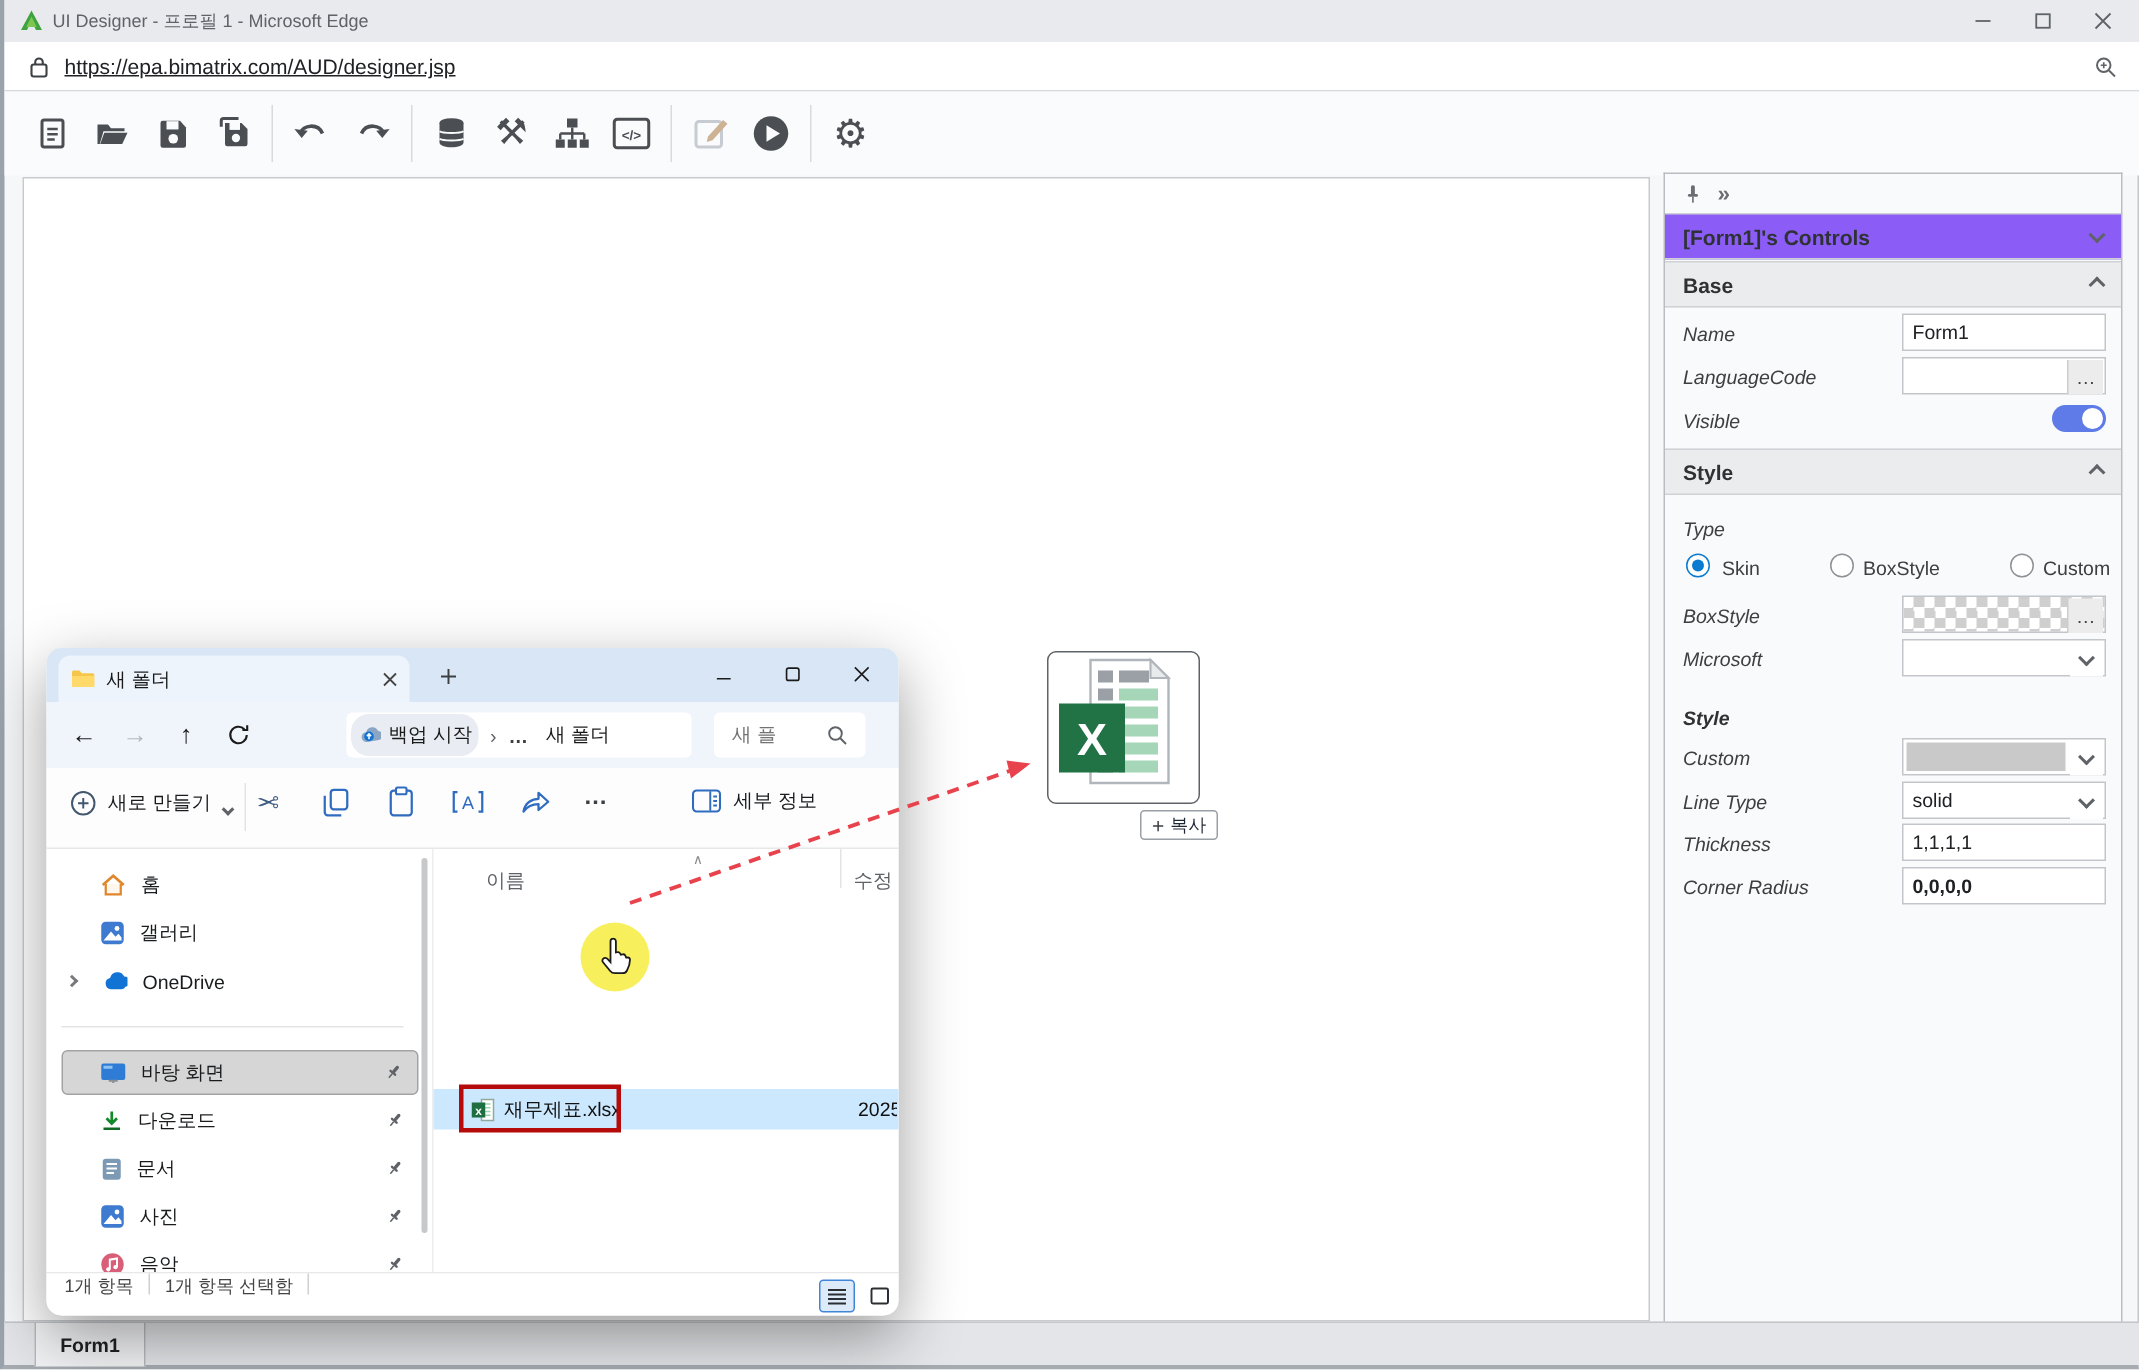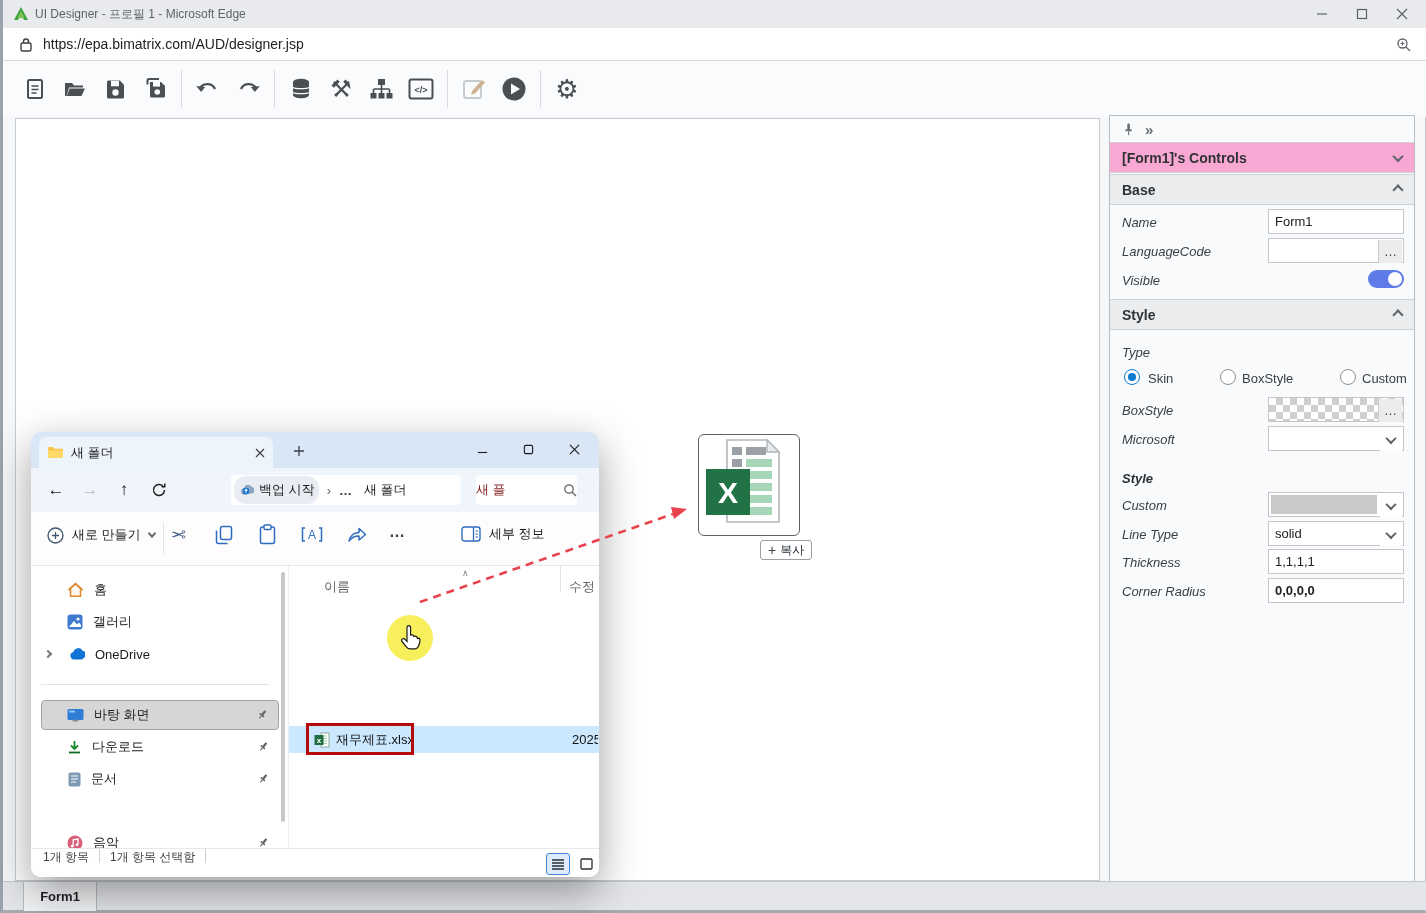--- a/index.html
+++ b/index.html
@@ -8,21 +8,21 @@
   .abs { position:absolute; }
   .screen { position:absolute; left:0; top:0; width:1426px; height:913px;
             border-left:3px solid #9aa3ac; border-bottom:3px solid #a6abb1; border-right:1px solid #c3c7cb; }
 
   
   .titlebar { left:0; top:0; width:1423px; height:28px; background:#e8eaed; display:flex; align-items:center; }
   .title-text { font-size:12px; color:#5f6368; margin-left:8px; }
   .winctl { display:flex; gap:28px; margin-left:auto; margin-right:18px; color:#5f6368; }
   .urlbar { left:0; top:28px; width:1423px; height:33px; background:#ffffff; border-bottom:1px solid #d5d8db;
             display:flex; align-items:center; }
-  .url-text { font-size:14px; color:#202124; margin-left:10px; }
+  .url-text { font-size:14px; color:#202124; margin-left:10px;text-decoration:underline; }
 
   
   .toolbar { left:0; top:61px; width:1423px; height:56px; background:#fafbfc; display:flex; align-items:center; }
   .tico { width:40px; height:36px; display:flex; align-items:center; justify-content:center; }
   .tsep { width:1px; height:38px; background:#d8dadd; margin:0 6px; }
   .glyph { color:#4b4f54; font-size:22px; line-height:1; }
 
   
   .canvas { left:12px; top:118px; width:1085px; height:763px; background:#ffffff; border:1px solid #c7cbcf; }
 
@@ -67,21 +67,21 @@
   .explorer { left:28px; top:432px; width:568px; height:445px; border-radius:10px;
               box-shadow:0 14px 42px rgba(0,0,0,.38); background:#fff; }
   .tabstrip { position:absolute; left:0; top:0; width:100%; height:36px; background:#d8e6f6; border-radius:10px 10px 0 0; }
   .etab { position:absolute; left:8px; top:5px; width:234px; height:31px; background:#eef4fc; border-radius:8px 8px 0 0;
           display:flex; align-items:center; padding:0 8px; font-size:13px; color:#1a1a1a; }
   .addrrow { position:absolute; left:0; top:36px; width:100%; height:44px; background:#f0f5fc; display:flex; align-items:center; }
   .navbtn { font-size:17px; color:#1b1b1b; width:34px; text-align:center; }
   .addrbox { position:absolute; left:200px; top:7px; width:230px; height:30px; background:#fff; border-radius:4px; display:flex; align-items:center; font-size:13px; color:#1a1a1a; }
   .badge { display:flex; align-items:center; gap:5px; background:#e9edf3; border-radius:12px; height:28px; padding:0 4px; margin-left:3px; }
   .searchbox { position:absolute; left:445px; top:7px; width:101px; height:30px; background:#fff; border-radius:4px;
-               display:flex; align-items:center; font-size:13px; color:#7f1d1d; padding:0 0; }
+               display:flex; align-items:center; font-size:13px; color:#737373; padding:0 12px; }
   .cmdbar { position:absolute; left:0; top:80px; width:100%; height:54px; background:#fdfdfe; border-bottom:1px solid #e6e8ea; }
   .cmdtxt { font-size:13px; color:#191b1d; }
   .ebody { position:absolute; left:0; top:134px; width:100%; height:282px; background:#fff; overflow:hidden; }
   .siderow { position:absolute; left:10px; width:238px; height:30px; display:flex; align-items:center; font-size:13px; color:#191b1d; border-radius:4px; }
   .siderow .lbl { margin-left:10px; }
   .siderow.sel { background:#d6d6d6; border:1px solid #a3a3a3; }
   .pin-mini { position:absolute; right:10px; }
   .estatus { position:absolute; left:0; top:416px; width:100%; height:29px; background:#fff; border-top:1px solid #e8e8e8;
              border-radius:0 0 10px 10px; display:flex; font-size:12px; color:#444; }
   .vsep { width:1px; height:14px; background:#d0d0d0; margin:0 10px; }
@@ -250,21 +250,21 @@
     <div class="pin-row">
       <svg width="13" height="13" viewBox="0 0 12 12">
           <g fill="#6a6e73">
             <rect x="4.9" y="0.5" width="2.4" height="6" rx="1"></rect>
             <rect x="3" y="5.8" width="6.2" height="1.8" rx=".9"></rect>
             <rect x="5.6" y="7.6" width="1" height="3.6"></rect>
           </g>
         </svg>
       <span style="font-size:15px;font-weight:bold">»</span>
     </div>
-    <div class="hdr" style="top:26px;background:#f9a8d4">
+    <div class="hdr" style="top:26px;background:#8b5cf6">
       <span>[Form1]'s Controls</span>
       <span class="chev down"></span>
     </div>
     <div class="hdr" style="top:58px;background:#eaecee">
       <span>Base</span>
       <span class="chev up"></span>
     </div>
 
     <div class="plabel" style="top:99px">Name</div>
     <input class="pfield" style="top: 93px;" value="Form1">
@@ -385,21 +385,21 @@
       <div class="searchbox">
         <span>새 플</span>
         <svg style="margin-left:auto" width="14" height="14" viewBox="0 0 14 14">
             <circle cx="6" cy="6" r="4.2" fill="none" stroke="#5f6368" stroke-width="1.3"></circle>
             <line x1="9.2" y1="9.2" x2="13" y2="13" stroke="#5f6368" stroke-width="1.3"></line>
           </svg>
       </div>
     </div>
 
     <div class="cmdbar">
-      <div class="abs" style="left:16px;top:14px;display:flex;align-items:center;gap:8px">
+      <div class="abs" style="left:16px;top:14px;display:flex;align-items:flex-end;gap:8px">
         <svg width="17" height="17" viewBox="0 0 17 17">
             <circle cx="8.5" cy="8.5" r="7.5" fill="none" stroke="#42566e" stroke-width="1.3"></circle>
             <path d="M8.5 5 v7 M5 8.5 h7" stroke="#42566e" stroke-width="1.3"></path>
           </svg>
         <span class="cmdtxt">새로 만들기</span>
         <span class="chev down" style="width:6px;height:6px;border-color:#5f6368"></span>
       </div>
       <div class="abs" style="left:132px;top:10px;width:1px;height:32px;background:#e2e4e6"></div>
       <div class="abs" style="left:140px;top:12px;font-size:18px;color:#3f5e82;transform:scaleX(-1)">✂</div>
       <div class="abs" style="left:184px;top:13px">
@@ -490,20 +490,35 @@
               <rect x="5.6" y="7" width="1" height="3.4"></rect>
             </g>
           </svg>
       </div>
       <div class="siderow" style="top:198px">
         <svg style="margin-left:27px" width="13" height="15" viewBox="0 0 13 15">
             <rect x="0.5" y="0.5" width="12" height="14" rx="2" fill="#7d9ab5"></rect>
             <path d="M3 4 h7 M3 7 h7 M3 10 h5" stroke="#fff" stroke-width="1.2"></path>
           </svg>
         <span class="lbl">문서</span>
+        <svg class="pin-mini" width="12" height="12" viewBox="0 0 12 12">
+            <g fill="#5f6368" transform="rotate(40 6 6)">
+              <rect x="4.9" y="0.5" width="2.2" height="5.5" rx="1"></rect>
+              <rect x="3.2" y="5.4" width="5.6" height="1.6" rx=".8"></rect>
+              <rect x="5.6" y="7" width="1" height="3.4"></rect>
+            </g>
+          </svg>
+      </div>
+      <div class="siderow" style="top:230px">
+        <svg style="margin-left:26px" width="16" height="16" viewBox="0 0 16 16">
+            <rect x="0.5" y="0.5" width="15" height="15" rx="3" fill="#3f7ad1"></rect>
+            <circle cx="11" cy="5" r="1.6" fill="#fff"></circle>
+            <path d="M2 13 L7 7 L10 10.5 L12 8.5 L14 11 V13 Z" fill="#fff"></path>
+          </svg>
+        <span class="lbl">사진</span>
         <svg class="pin-mini" width="12" height="12" viewBox="0 0 12 12">
             <g fill="#5f6368" transform="rotate(40 6 6)">
               <rect x="4.9" y="0.5" width="2.2" height="5.5" rx="1"></rect>
               <rect x="3.2" y="5.4" width="5.6" height="1.6" rx=".8"></rect>
               <rect x="5.6" y="7" width="1" height="3.4"></rect>
             </g>
           </svg>
       </div>
       <div class="siderow" style="top:262px">
         <svg style="margin-left:26px" width="16" height="16" viewBox="0 0 16 16">

